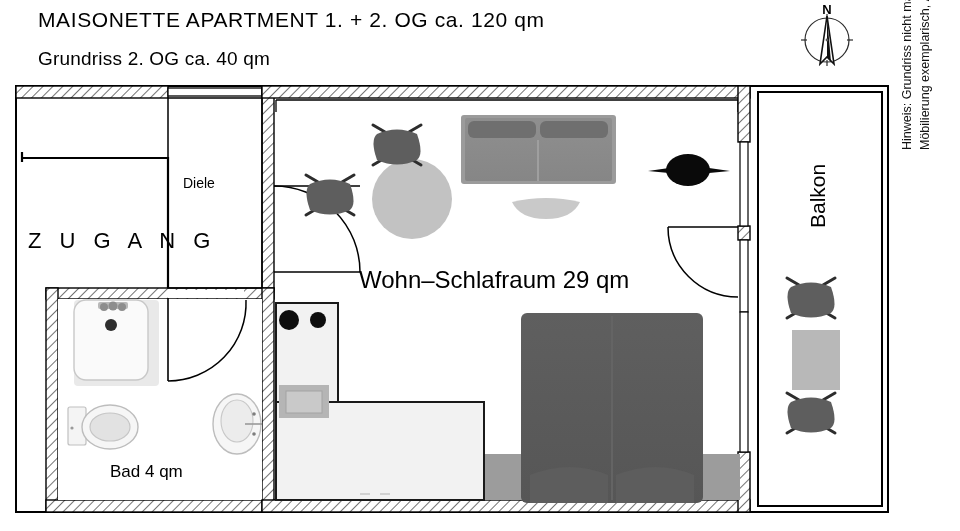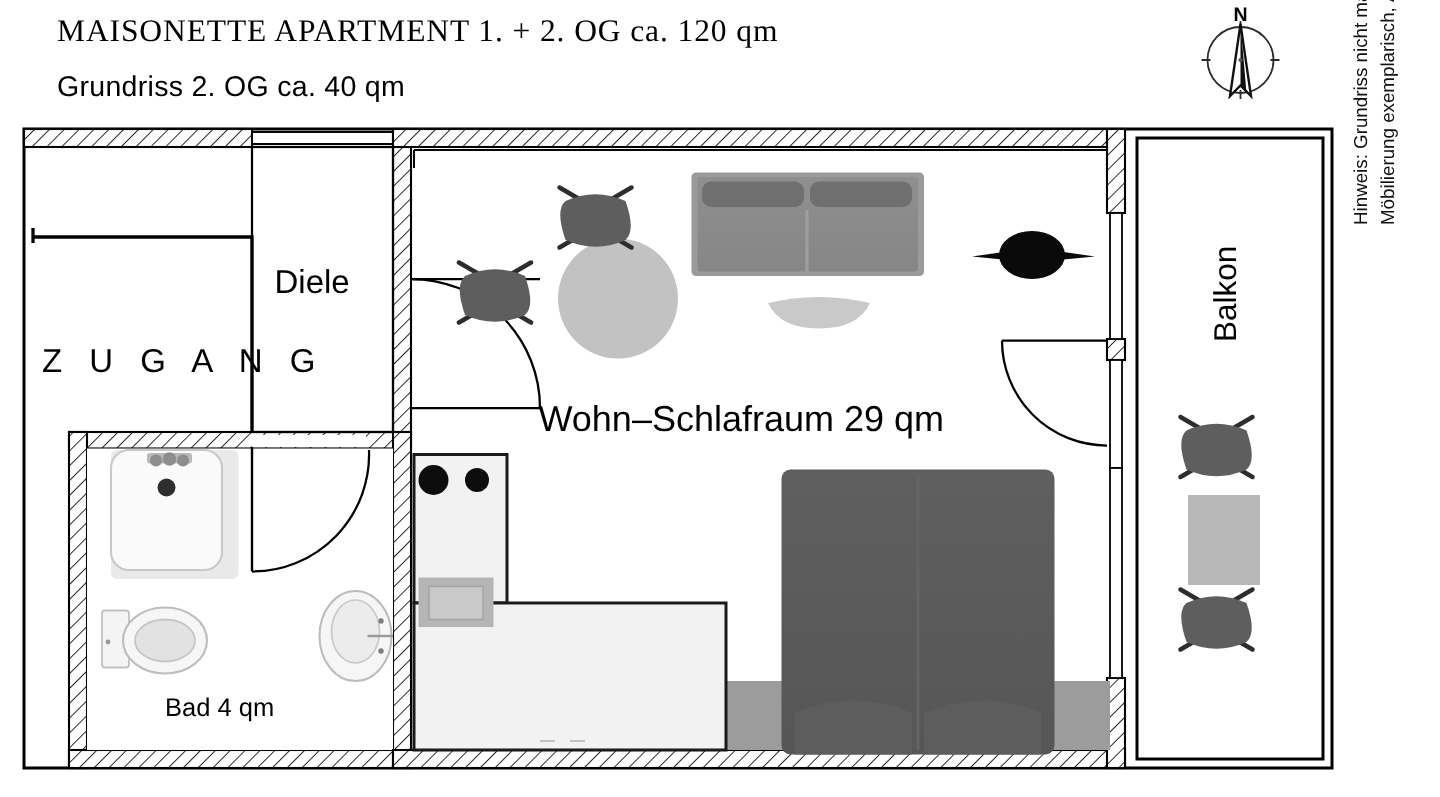--- a/index.html
+++ b/index.html
@@ -5,37 +5,37 @@
   html,body{margin:0;padding:0;background:#ffffff;}
   body{
     width:960px;height:531px;overflow:hidden;position:relative;
     font-family:"Liberation Sans","DejaVu Sans",sans-serif;
     color:#000;
   }
   #plan{position:absolute;left:0;top:0;width:960px;height:531px;}
 
   
   .title-block{position:absolute;left:38px;top:8px;}
-  .title-line1{font-size:21px;letter-spacing:.6px;white-space:nowrap;line-height:1.18;font-family:Liberation Serif, serif;}
+  .title-line1{font-size:21px;letter-spacing:.6px;white-space:nowrap;line-height:1.18;}
   .title-line2{font-size:19px;letter-spacing:.2px;white-space:nowrap;line-height:1.18;margin-top:15px;}
 
   
   .compass{position:absolute;left:795px;top:2px;width:64px;height:70px;}
 
   
   .disclaimer{
     position:absolute;left:898px;top:150px;width:360px;height:40px;
     transform:rotate(-90deg);transform-origin:0 0;
     font-size:12.5px;line-height:1.45;white-space:nowrap;color:#111;
   }
   .disclaimer div{display:block;}
 
   
   .rlabel{position:absolute;white-space:nowrap;color:#000;}
-  .rlabel.diele{left:183px;top:175px;font-size:22px;}
+  .rlabel.diele{left:183px;top:175px;font-size:14px;}
   .rlabel.zugang{left:28px;top:228px;font-size:22px;letter-spacing:6px;}
   .rlabel.bad{left:110px;top:462px;font-size:17px;}
   .rlabel.wohn{left:359px;top:266px;font-size:24px;}
   .rlabel.balkon{
     left:806px;top:228px;font-size:21px;
     transform:rotate(-90deg);transform-origin:0 0;
   }
 </style>
 </head>
 <body>

